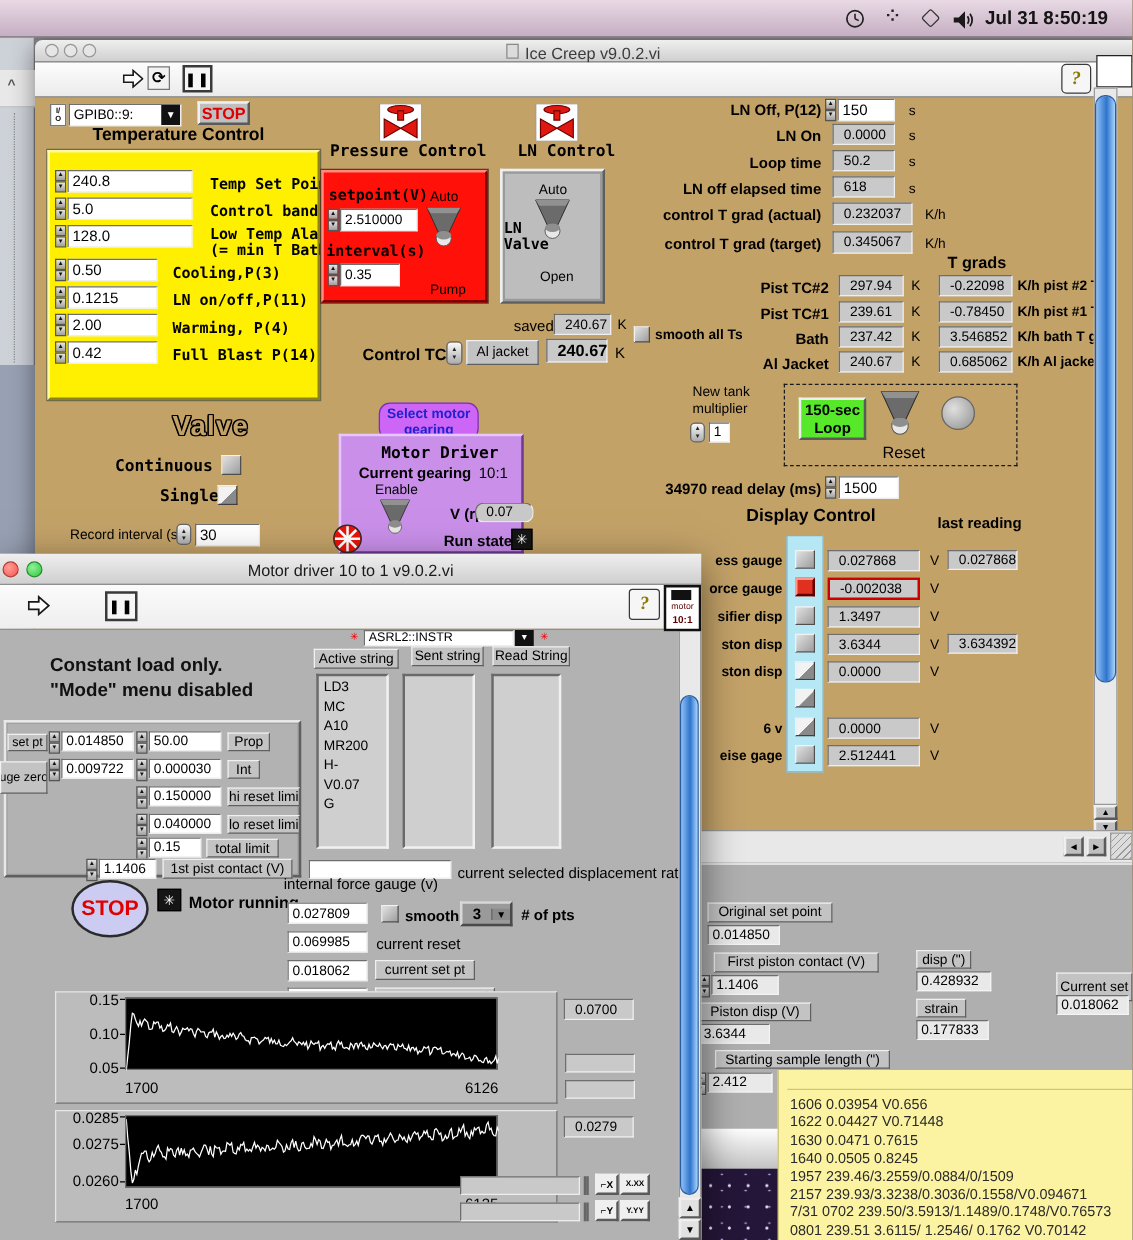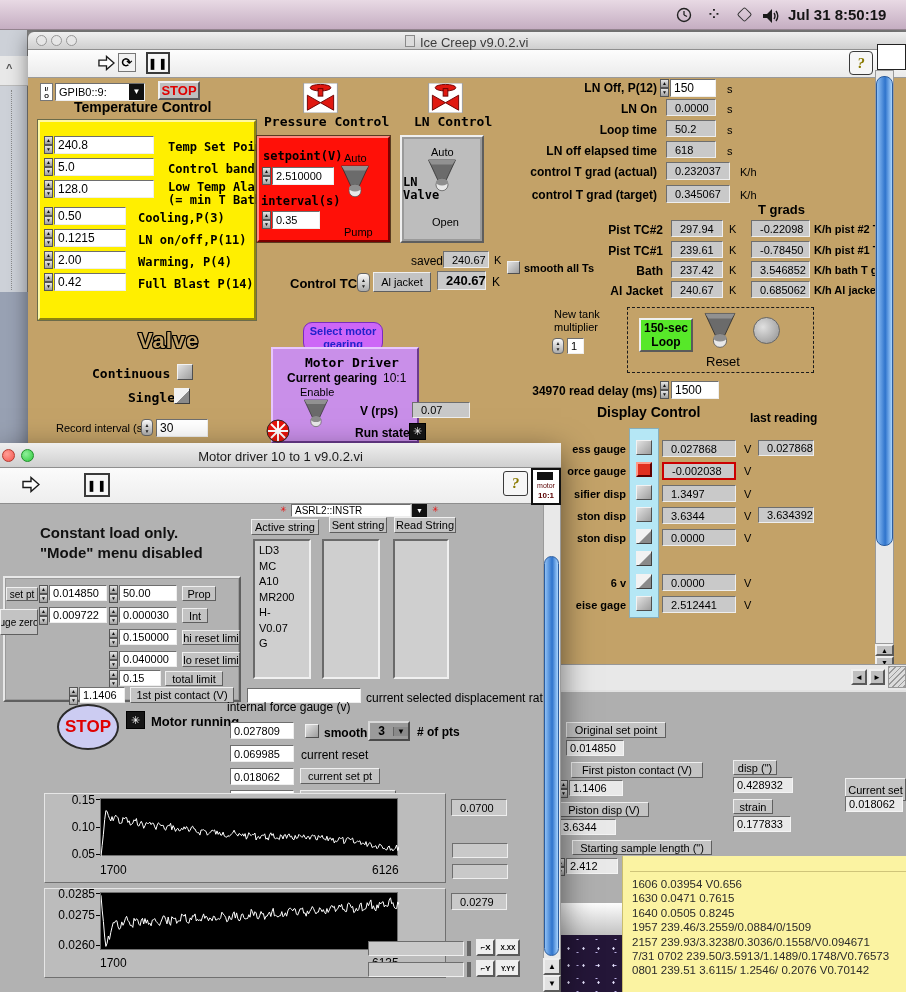--- a/index.html
+++ b/index.html
@@ -330,21 +330,21 @@
 gearing</div>
   <div class="a" style="left:271px;top:347px;width:148px;height:96px;background:#c98fe9;border:2px solid;border-color:#e7c6ff #6b3b8e #6b3b8e #e7c6ff;"></div>
   <div class="a m13" style="left:305px;top:355px;">Motor Driver</div>
   <div class="a sb12" style="left:287px;top:371px;">Current gearing</div>
   <div class="a s12" style="left:383px;top:371px;">10:1</div>
   <div class="a s11" style="left:300px;top:386px;">Enable</div>
   <svg class="a" style="left:303px;top:397px" width="26" height="32">
       <use href="#sym-funnel"></use>
     </svg>
   <div class="a sb12" style="left:360px;top:404px;">V (rps)</div>
-  <div class="a rec" style="left:412px;top:402px;width:58px;height:16px;">0.07</div>
+  <div class="a rec" style="left:380px;top:402px;width:47px;height:16px;border-radius:7px;">0.07</div>
   <svg class="a" style="left:266px;top:419px" width="24" height="24">
       <use href="#sym-pinwheel"></use>
     </svg>
   <div class="a sb12" style="left:355px;top:426px;">Run state</div>
   <div class="a cbast" style="left:409px;top:423px;width:17px;height:17px;">✳</div>
 
   <div class="a sbtrack" style="left:875px;top:70px;width:19px;height:574px;"></div>
   <div class="a aqua" style="left:876px;top:76px;width:17px;height:470px;"></div>
   <div class="a btn3d" style="left:875px;top:644px;width:19px;height:12px;font-size:7px;">▲</div>
   <div class="a btn3d" style="left:875px;top:656px;width:19px;height:12px;font-size:7px;">▼</div>
@@ -374,26 +374,27 @@
   <div class="a spin" style="left:556px;top:858px;height:16px;">
       <span>▲</span>
       <span>▼</span>
     </div>
   <div class="a recl" style="left:566px;top:858px;width:52px;height:16px;">2.412</div>
 
   <div class="a" style="left:622px;top:856px;width:284px;height:136px;background:#fbf3a2;border-left:1px solid #c9bd6e;"></div>
   <div class="a" style="left:630px;top:871px;width:276px;height:1px;background:#cfc47a;"></div>
   <div class="a" style="left:632px;top:877px;width:272px;font:11.5px 'Liberation Sans',sans-serif;color:#2a2a2a;line-height:14.4px;">
     <div class="nw">1606 0.03954 V0.656</div>
+    <div class="nw">1622 0.04427 V0.71448</div>
     <div class="nw">1630 0.0471 0.7615</div>
     <div class="nw">1640 0.0505 0.8245</div>
     <div class="nw">1957 239.46/3.2559/0.0884/0/1509</div>
     <div class="nw">2157 239.93/3.3238/0.3036/0.1558/V0.094671</div>
     <div class="nw">7/31 0702 239.50/3.5913/1.1489/0.1748/V0.76573</div>
-    <div class="nw">0801 239.51 3.6115/ 1.2546/ 0.2076 V0.70142</div>
+    <div class="nw">0801 239.51 3.6115/ 1.2546/ 0.1762 V0.70142</div>
   </div>
   <div class="a" style="left:558px;top:903px;width:64px;height:32px;background:linear-gradient(#fdfdfd,#c2c2c2);"></div>
   <div class="a" style="left:558px;top:935px;width:64px;height:57px;background-color:#241638;background-image:radial-gradient(#e8e4ff 0.8px,transparent 1.4px),radial-gradient(#bfb4e8 0.7px,transparent 1.3px);background-size:15px 17px,19px 13px;background-position:3px 5px,10px 11px;"></div>
 
   <div class="a" style="left:0;top:443px;width:561px;height:549px;box-shadow:0 10px 30px rgba(0,0,0,.55);"></div>
   <div class="a tbar" style="left:0;top:443px;width:561px;height:25px;"></div>
   <div class="a light" style="left:2px;top:449px;width:13px;height:13px;background:radial-gradient(circle at 4px 4px,#ff9f97,#f5544d);border:1px solid #b33a30;"></div>
   <div class="a light" style="left:21px;top:449px;width:13px;height:13px;background:radial-gradient(circle at 4px 4px,#8ff09a,#2fc93c);border:1px solid #1f8f2a;"></div>
   <div class="a s13" style="left:0;top:449px;width:561px;text-align:center;color:#1a1a1a;">Motor driver 10 to 1 v9.0.2.vi</div>
   <div class="a" style="left:0;top:468px;width:561px;height:36px;background:linear-gradient(#fbfbfb,#eee);border-bottom:1px solid #8e8e8e;z-index:3;"></div>

